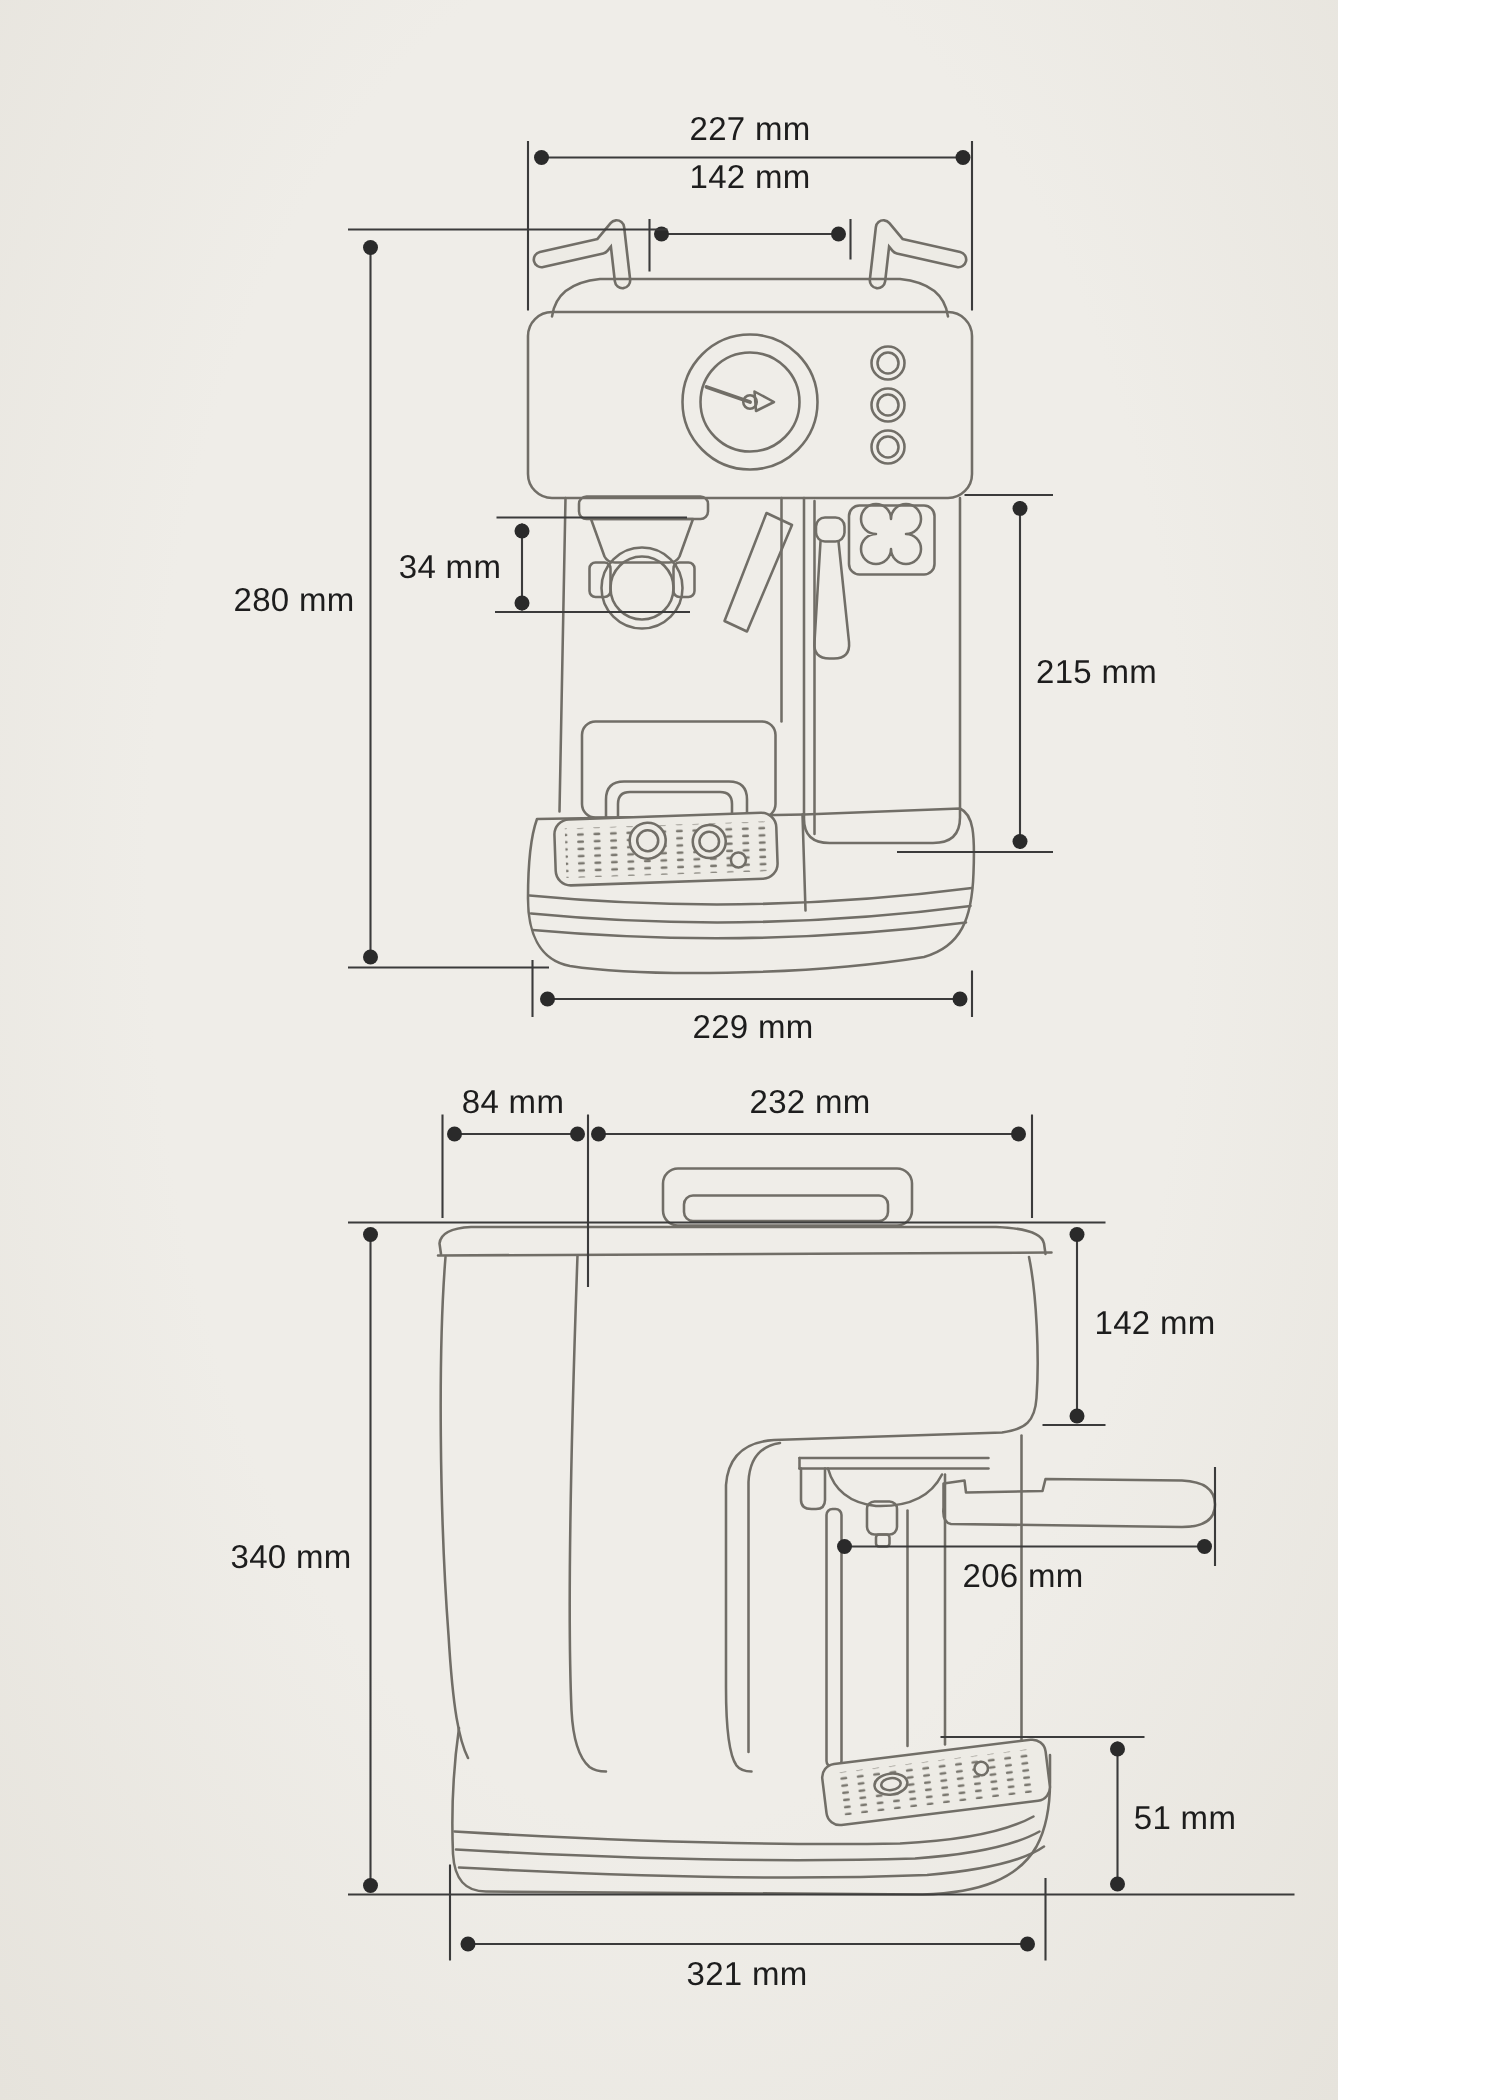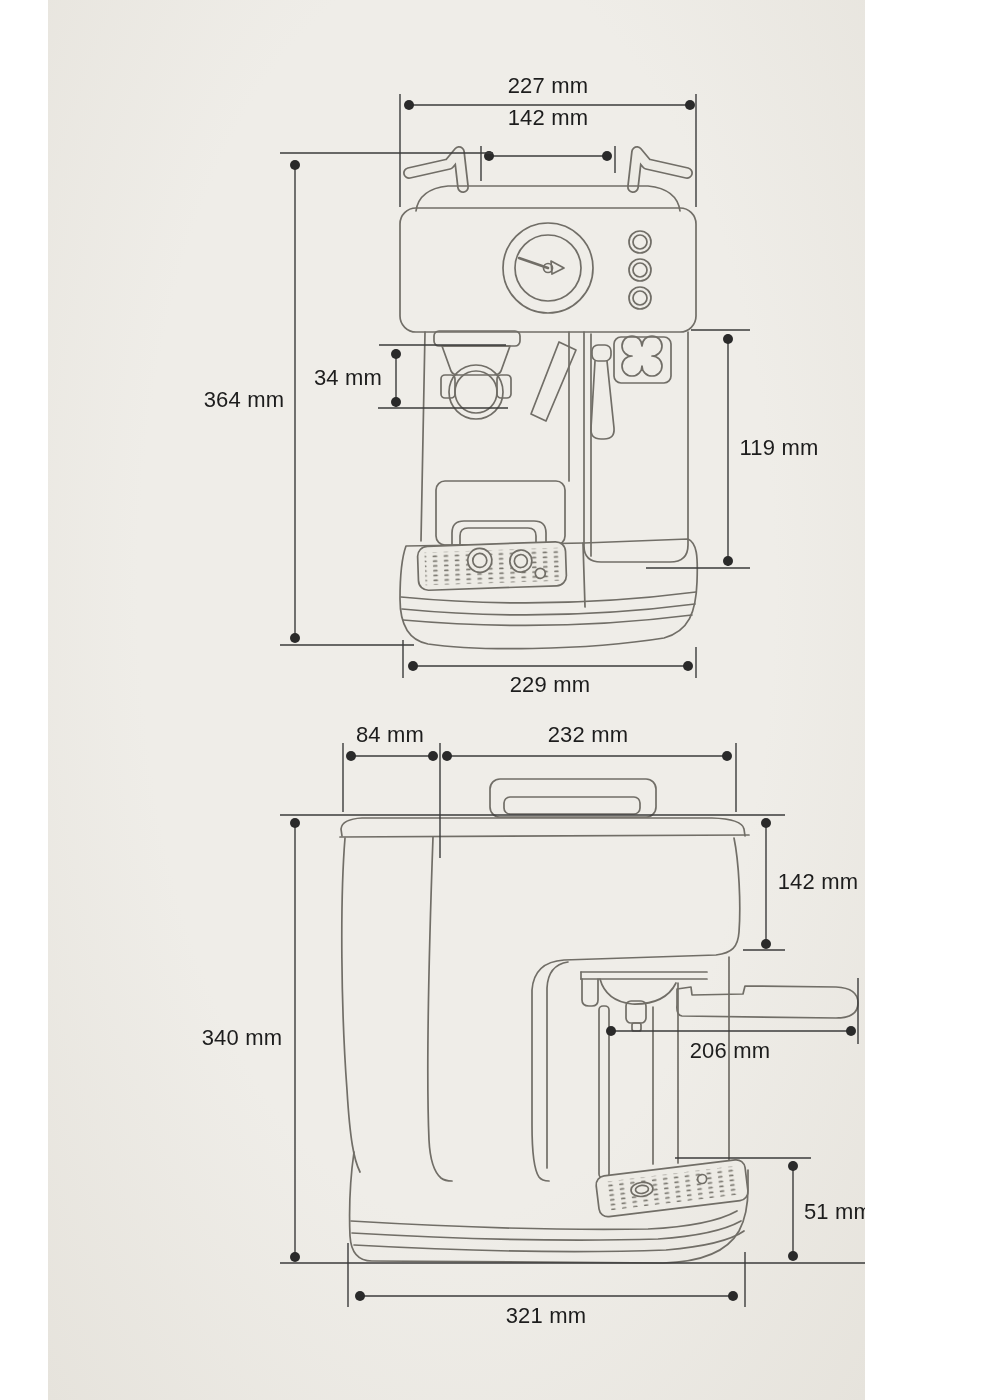--- a/index.html
+++ b/index.html
@@ -1,20 +1,19 @@
 <!DOCTYPE html>
 <html><head>
 <meta charset="utf-8">
 <style>
   html,body{margin:0;padding:0;}
   .canvas{
-    position:relative;width:817px;height:1400px;overflow:hidden;
+    position:relative;width:892px;height:1400px;overflow:hidden;
     background:radial-gradient(ellipse at 50% 42%, #efede8 55%, #e6e3dc 100%);
     font-family:"Liberation Sans", sans-serif;
-    margin-left:48px;
   }
   svg.art{position:absolute;left:0;top:0;}
   .machine{stroke:#716e67;stroke-width:1.7;fill:none;stroke-linecap:round;stroke-linejoin:round;}
   .machine .fillbg{fill:#edebe5;}
   .tube{stroke:#716e67;stroke-width:12;fill:none;stroke-linecap:round;stroke-linejoin:round;}
   .tube-in{stroke:#edebe5;stroke-width:8.5;fill:none;stroke-linecap:round;stroke-linejoin:round;}
   .dims{stroke:#3b3b3b;stroke-width:1.4;fill:none;stroke-linecap:butt;}
   .dims circle{fill:#2a2a2a;stroke:none;}
   .dim-label{
     position:absolute;transform:translate(-50%,-50%);
@@ -226,23 +225,23 @@
           <path d="M 697,1252 L 697,1307"></path>
       <path d="M 309,1296 L 688,1296"></path>
       <circle cx="312" cy="1296" r="5"></circle>
           <circle cx="685" cy="1296" r="5"></circle>
     </g>
   </g>
 </svg>
 
   <div class="dim-label" style="left:500px;top:86px">227 mm</div>
   <div class="dim-label" style="left:500px;top:118px">142 mm</div>
-  <div class="dim-label" style="left:196px;top:400px">364 mm</div>
+  <div class="dim-label" style="left:196px;top:400px">280 mm</div>
   <div class="dim-label" style="left:300px;top:378px">34 mm</div>
-  <div class="dim-label" style="left:731px;top:448px">119 mm</div>
+  <div class="dim-label" style="left:731px;top:448px">215 mm</div>
   <div class="dim-label" style="left:502px;top:685px">229 mm</div>
 
   <div class="dim-label" style="left:342px;top:735px">84 mm</div>
   <div class="dim-label" style="left:540px;top:735px">232 mm</div>
   <div class="dim-label" style="left:770px;top:882px">142 mm</div>
   <div class="dim-label" style="left:194px;top:1038px">340 mm</div>
   <div class="dim-label" style="left:682px;top:1051px">206 mm</div>
   <div class="dim-label" style="left:790px;top:1212px">51 mm</div>
   <div class="dim-label" style="left:498px;top:1316px">321 mm</div>
 

